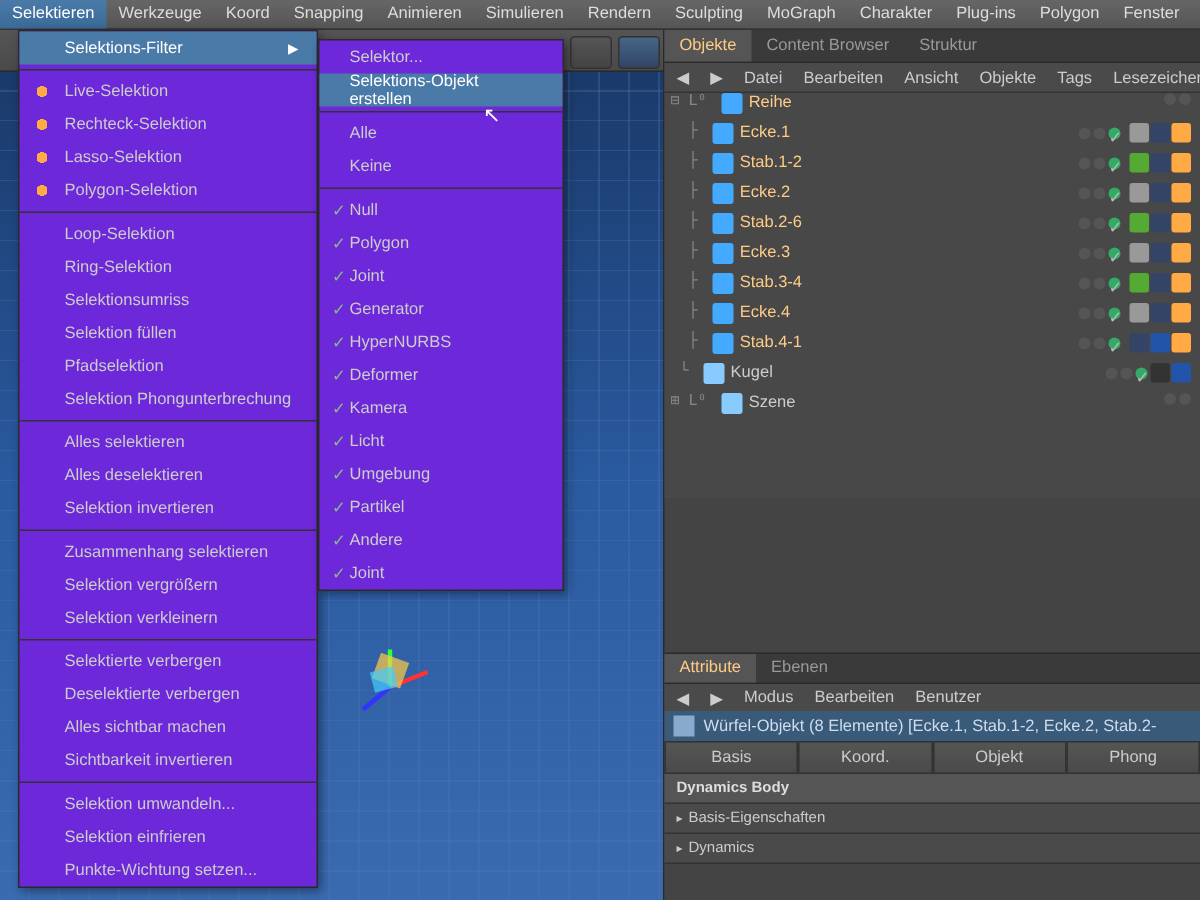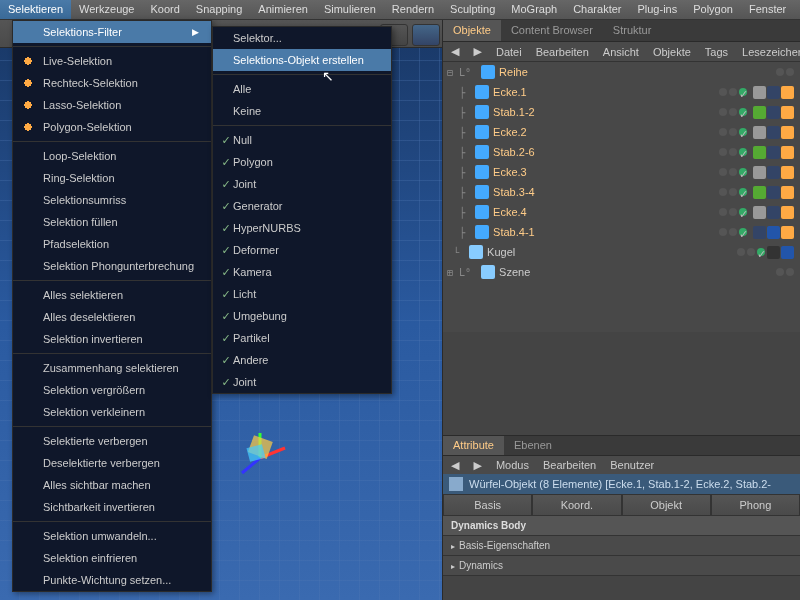--- a/index.html
+++ b/index.html
@@ -1,39 +1,39 @@
 <!DOCTYPE html>
 <html><head>
 <meta charset="utf-8">
 <style>
 *{margin:0;padding:0;box-sizing:border-box;font-family:Arial,sans-serif;font-size:11px;user-select:none}
 body{background:#3a3a3a;color:#bbb;width:800px;height:600px;overflow:hidden;position:relative}
 .menubar{background:linear-gradient(#666,#555);height:20px;display:flex;border-bottom:1px solid #333}
 .menubar .item{padding:3px 8px;color:#ddd;cursor:pointer}
 .menubar .item.active{background:linear-gradient(#4a7aa8,#3a6a98);color:#fff}
 .toolbar{background:linear-gradient(#555,#4a4a4a);height:28px;border-bottom:1px solid #2a2a2a}
-.submenu{position:absolute;background:#0f172a;border:1px solid #2a2a2a;box-shadow:2px 2px 6px rgba(0,0,0,.4);z-index:100}
+.submenu{position:absolute;background:#6d28d9;border:1px solid #2a2a2a;box-shadow:2px 2px 6px rgba(0,0,0,.4);z-index:100}
 .submenu .row{display:flex;align-items:center;height:22px;padding:0 12px 0 6px;color:#ccc;cursor:pointer}
 .submenu .row.hl{background:#4a7aa8;color:#fff}
 .submenu .sep{height:1px;background:#333;margin:3px 0}
 .submenu .icon{width:18px;height:16px;margin-right:6px;display:inline-block}
 .submenu .arrow{margin-left:auto;font-size:9px}
 .submenu .check{width:14px;display:inline-block;text-align:center;color:#8b8}
 .sub1{left:12px;top:20px;width:200px}
-.sub2{left:212px;top:26px;width:180px}
+.sub2{left:212px;top:26px;width:164px}
 .viewport{position:absolute;left:0;top:48px;right:358px;bottom:0;background:linear-gradient(180deg,#1a3a6a 0%,#2a5aa0 50%,#3a6ab0 100%)}
 .grid{position:absolute;inset:0;background-image:repeating-linear-gradient(0deg,transparent,transparent 19px,rgba(80,120,180,.3) 19px,rgba(80,120,180,.3) 20px),repeating-linear-gradient(90deg,transparent,transparent 19px,rgba(80,120,180,.3) 19px,rgba(80,120,180,.3) 20px)}
 .gizmo{position:absolute;left:230px;top:380px;width:60px;height:60px}
 .rpanel{position:absolute;right:0;top:20px;width:358px;bottom:0;background:#444;border-left:1px solid #2a2a2a}
 .tabs{display:flex;background:#3a3a3a;height:22px;border-bottom:1px solid #2a2a2a}
 .tab{padding:4px 10px;color:#999;cursor:pointer}
 .tab.active{background:#555;color:#fc8}
 .objbar{display:flex;background:#4a4a4a;height:20px;align-items:center;padding:0 8px;gap:14px;font-size:10px;color:#ccc;border-bottom:1px solid #333}
 .objpanel{background:#484848;height:270px;overflow:hidden}
-.objrow{display:flex;align-items:center;height:20px;padding-left:4px}
+.objrow{display:flex;align-items:flex-start;height:20px;padding-left:4px}
 .objrow .tree{color:#888;font-family:monospace;font-size:10px;white-space:pre}
 .objrow .oicon{width:14px;height:14px;margin:0 4px}
 .objrow .name{color:#fc8;flex:0 0 auto;min-width:60px}
 .objrow .name.white{color:#ccc}
 .objrow .dots{margin-left:auto;display:flex;gap:2px;padding-right:6px;align-items:center}
 .dot{width:8px;height:8px;border-radius:50%;display:inline-block}
 .dg{background:#555}
 .dgn{background:#3a6}
 .tagblk{display:flex;gap:1px;margin-left:4px}
 .tag{width:13px;height:13px;border-radius:2px}

